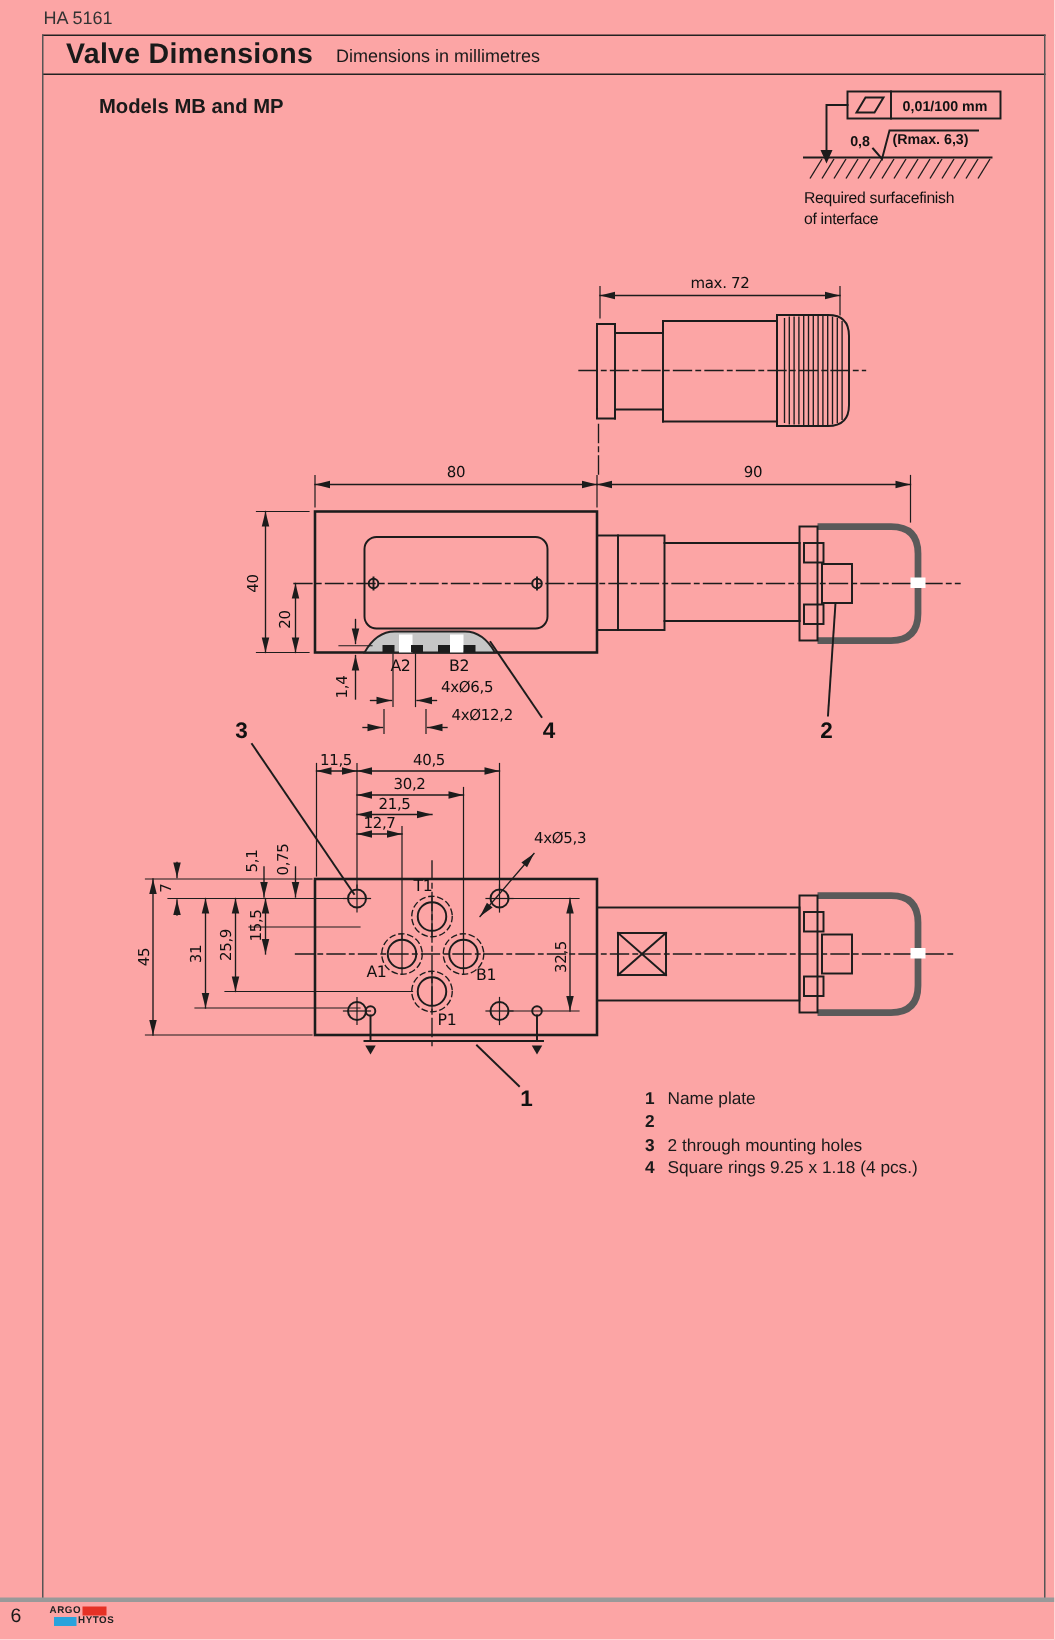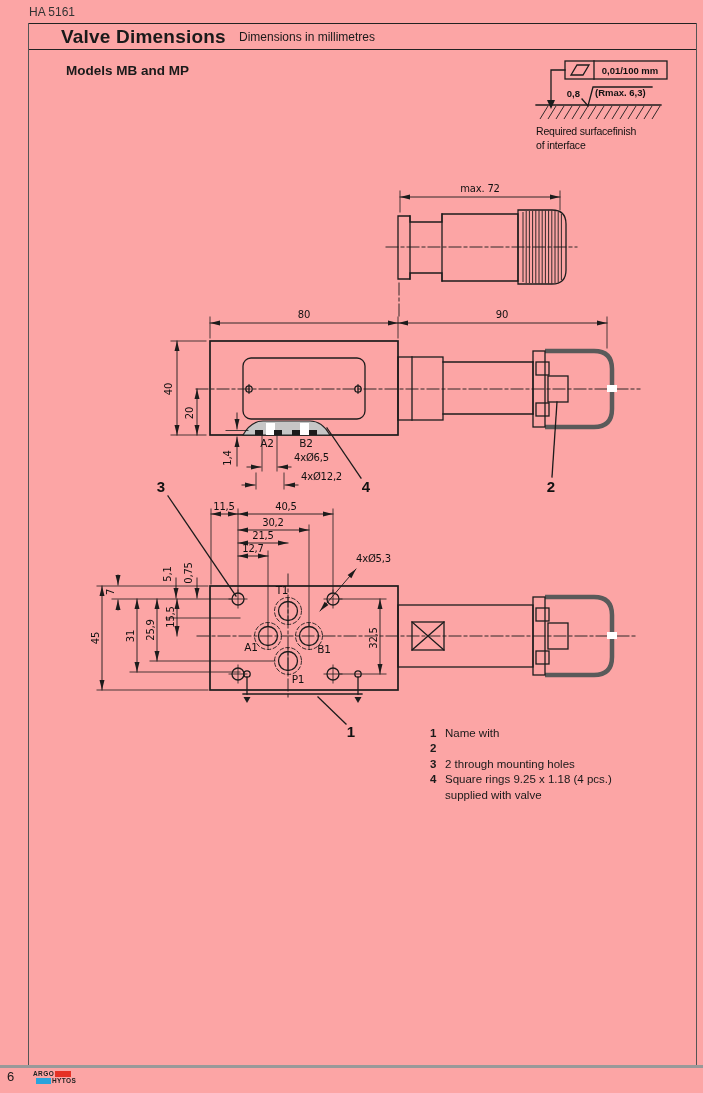--- a/index.html
+++ b/index.html
@@ -2,22 +2,22 @@
 <html><head>
 <meta charset="utf-8">
 <style>
   html,body{margin:0;padding:0;background:#fff;}
   #page{position:relative;width:703px;height:1093px;background:#fca5a5;
         font-family:"Liberation Sans",sans-serif;color:#1a1a1a;overflow:hidden;}
   .abs{position:absolute;}
   #doc-number{left:29px;top:5px;font-size:12px;color:#333;}
   #title-bar{left:28px;top:23px;width:669px;height:25px;border-top:1.6px solid #222;
              border-bottom:1.6px solid #222;display:flex;align-items:center;}
-  #page-title{font-size:19px;font-weight:bold;padding-left:33px;letter-spacing:0.2px;}
-  #page-subtitle{position:absolute;left:211px;font-size:12px;}
+  #page-title{font-size:19px;font-weight:bold;padding-left:16px;letter-spacing:0.2px;}
+  #page-subtitle{position:absolute;left:196px;font-size:12px;}
   #models-heading{left:38px;top:63px;font-size:13.5px;font-weight:bold;margin-left:28px;}
   #border-left{left:28px;top:23px;width:1.2px;height:1044px;background:#555;}
   #border-right{left:696px;top:23px;width:1.2px;height:1044px;background:#555;}
   #footer-line{left:0;top:1065px;width:703px;height:2.5px;background:#999;}
   #page-number{left:7px;top:1069px;font-size:13px;}
   #logo{left:33px;top:1071px;display:flex;flex-direction:column;gap:1px;}
   .logo-row{display:flex;align-items:center;gap:1px;height:6px;}
   .logo-txt{font-size:6.5px;font-weight:bold;letter-spacing:0.4px;color:#222;line-height:6px;}
   .logo-red{width:16px;height:5.5px;background:#e53125;}
   .logo-blue{width:15px;height:5.5px;background:#29a3dc;}
@@ -321,34 +321,33 @@
       <rect class="ln" x="533" y="597" width="12" height="78" fill="#fff" stroke-width="1.3"></rect>
       <rect class="ln" x="536" y="608" width="13" height="13" fill="#fff" stroke-width="1.1"></rect>
       <rect class="ln" x="536" y="651" width="13" height="13" fill="#fff" stroke-width="1.1"></rect>
       <rect class="ln" x="548" y="623" width="20" height="26" fill="#fff" stroke-width="1.1"></rect>
     </g>
   </svg>
 
   <div id="legend" class="abs">
     <div class="legend-row">
       <span class="legend-num">1</span>
-      <span>Name with</span>
+      <span>Name plate</span>
     </div>
     <div class="legend-row">
       <span class="legend-num">2</span>
     </div>
     <div class="legend-row">
       <span class="legend-num">3</span>
       <span>2 through mounting holes</span>
     </div>
     <div class="legend-row">
       <span class="legend-num">4</span>
       <span>Square rings 9.25 x 1.18 (4 pcs.)</span>
     </div>
-    <div class="legend-cont">supplied with valve</div>
   </div>
 
   <div id="footer-line" class="abs"></div>
   <div id="page-number" class="abs">6</div>
   <div id="logo" class="abs">
     <div class="logo-row">
       <span class="logo-txt">ARGO</span>
       <span class="logo-red"></span>
     </div>
     <div class="logo-row logo-row2">

